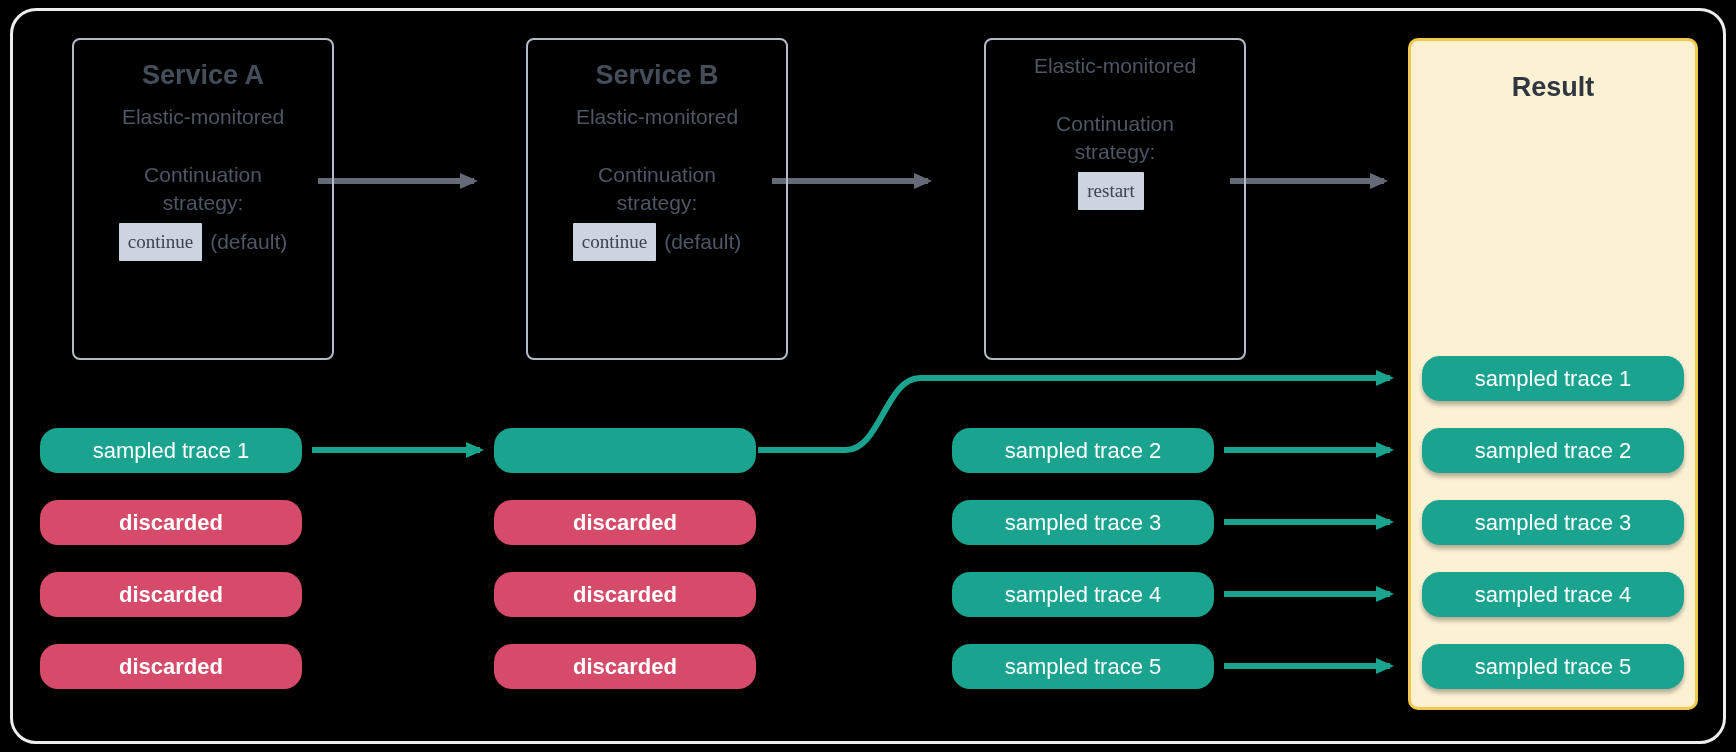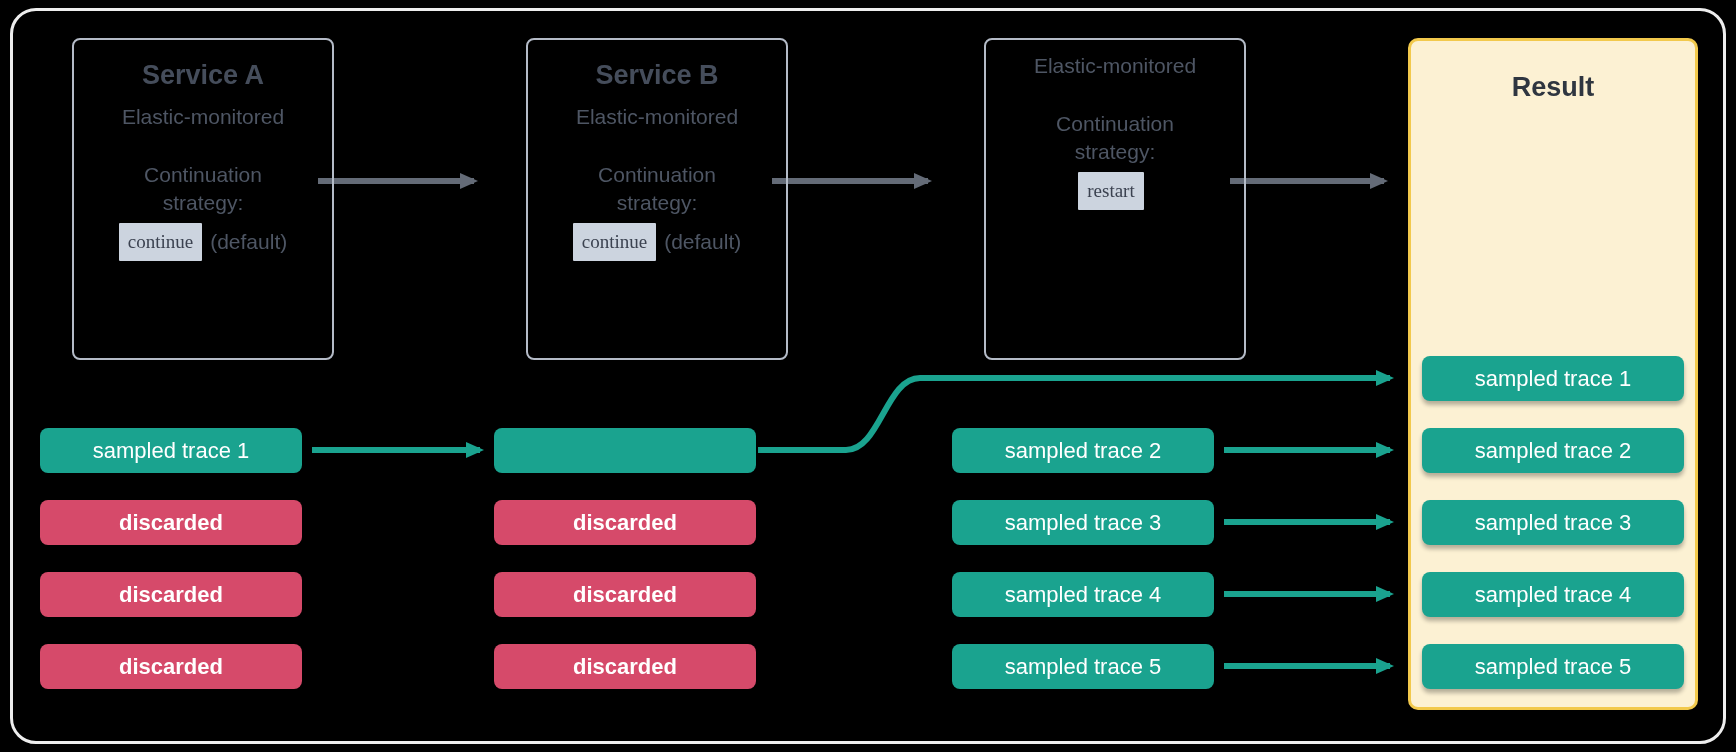--- a/index.html
+++ b/index.html
@@ -55,21 +55,21 @@
     position: absolute; left: 1408px; top: 38px; width: 290px; height: 672px;
     background: var(--result_bg);
     border: 3px solid var(--result_border);
     border-radius: 10px;
     text-align: center;
   }
   .result-title { margin-top: 31px; font-size: 27px; font-weight: bold; color: var(--result_title); }
 
   .pill {
     position: absolute; width: 262px; height: 45px; line-height: 45px;
-    border-radius: 8px; text-align: center;
+    border-radius: 18px; text-align: center;
     font-size: 22px; color: var(--pill_text);
     box-shadow: 0 4px 4px rgba(0,0,0,0.28);
   }
   .pill.teal { background: var(--teal); }
   .pill.red  { background: var(--red); font-weight: bold; }
 </style>
 </head>
 <body>
 
 <div class="canvas">

